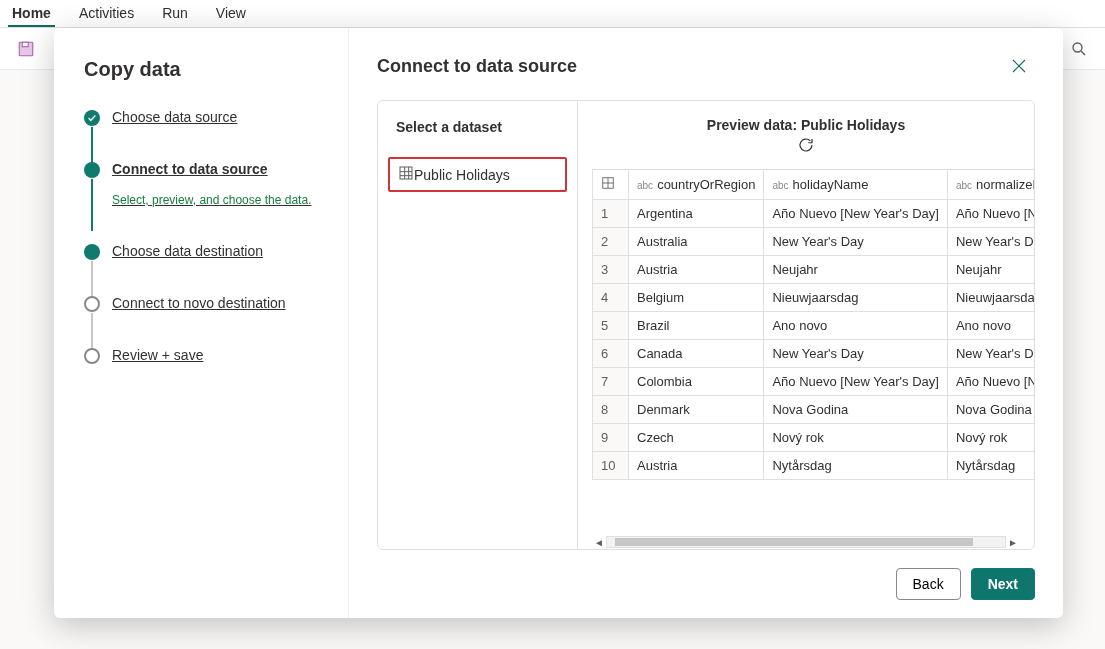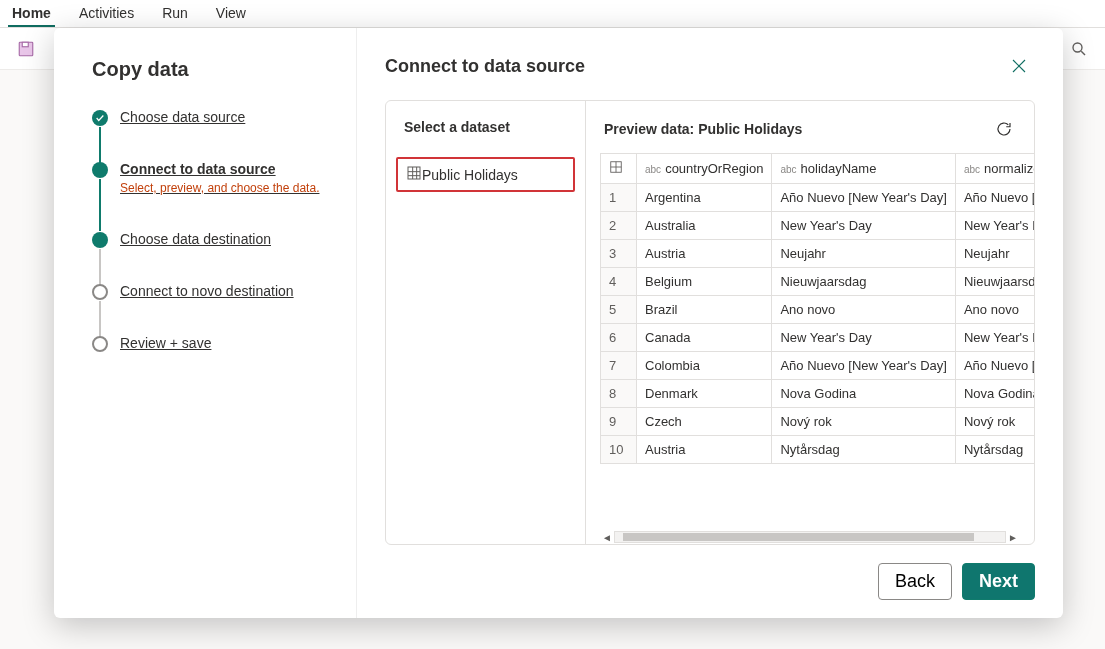--- a/index.html
+++ b/index.html
@@ -57,21 +57,20 @@
 
   
   .modal {
     position: absolute;
     top: 28px; left: 54px; right: 42px; bottom: 18px;
     background: #fff;
     border-radius: 6px;
     box-shadow: 0 8px 32px rgba(0,0,0,0.22);
     display: flex;
     overflow: hidden;
-    padding-left: 8px;
   }
 
   
   .wizard {
     width: 295px;
     padding: 30px 22px 20px 30px;
     border-right: 1px solid #eee;
     flex-shrink: 0;
   }
   .wizard-title {
@@ -94,21 +93,21 @@
     margin-top: 1px;
     display:flex;align-items:center;justify-content:center;
   }
   .step-circle.done { background: #0f7b6c; }
   .step-circle.done svg { stroke: #fff; }
   .step-circle.current { background: #0f7b6c; }
   .step-circle.todo { border: 2px solid #8a8886; background: #fff; }
   .step-body { padding-bottom: 36px; }
   .step-label { font-size: 14px; color: #323130; }
   .step-label.strong { font-weight: 600; }
-  .step-sub { font-size: 12px; color: #c2410c; margin-top: 4px; }
+  .step-sub { font-size: 12px; color: #15803d; margin-top: 16px; }
   .step-line {
     position: absolute;
     left: 7px;
     top: 18px;
     width: 2px;
     height: 40px;
     background: #c8c6c4;
   }
   .step-line.done { background: #0f7b6c; }
   .step.sub2 .step-line { height: 52px; }
@@ -162,22 +161,23 @@
   .dataset-item svg { stroke: #605e5c; }
   .preview-panel {
     flex: 1;
     display: flex;
     flex-direction: column;
     min-width: 0;
   }
   .preview-head {
     display: flex;
     align-items: center;
-    justify-content: space-between;
+    justify-content: center;
     padding: 16px 18px 12px 18px;
+    flex-direction: column;
   }
   .preview-head-title { font-weight: 600; }
   .refresh-btn {
     width: 24px; height: 24px;
     display:flex;align-items:center;justify-content:center;
     cursor: pointer;
   }
   .table-wrap {
     flex: 1;
     overflow: auto;
@@ -218,21 +218,21 @@
   }
   .footer {
     display: flex;
     justify-content: flex-end;
     gap: 10px;
     margin-top: 18px;
   }
   .btn {
     padding: 7px 16px;
     border-radius: 4px;
-    font-size: 18px;
+    font-size: 14px;
     cursor: pointer;
     border: 1px solid #8a8886;
     background: #fff;
   }
   .btn.primary {
     background: #0f766e;
     border-color: #0f7b6c;
     color: #fff;
     font-weight: 600;
   }

